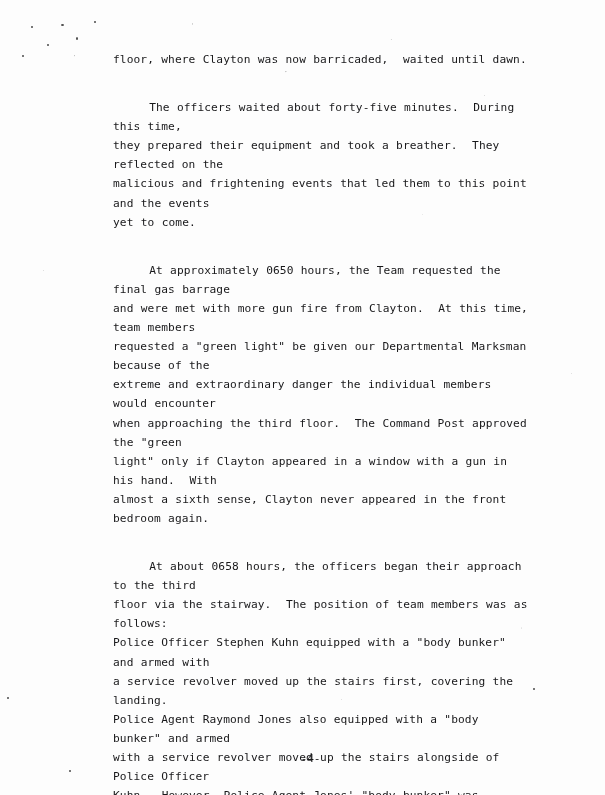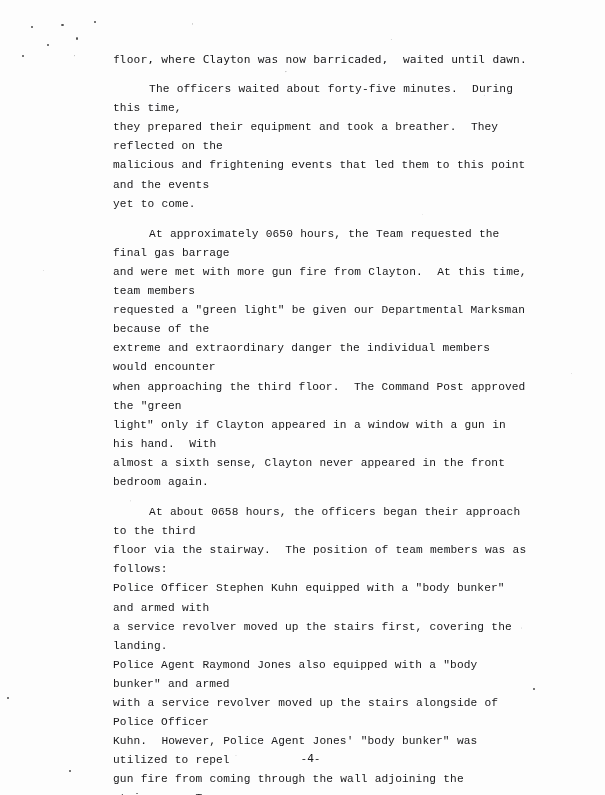--- a/index.html
+++ b/index.html
@@ -60,22 +60,21 @@
     letter-spacing: 0.1px;
   }
 
   .para {
     margin: 0;
     white-space: pre-wrap;
     word-spacing: 0.4px;
   }
 
   .para + .para {
-    margin-top: 11px;
-    font-family: Liberation Mono, monospace;
+    margin-top: 29px;
   }
 
   .page-number {
     position: absolute;
     left: 0;
     right: 0;
     top: 752px;
     text-align: center;
     font-size: 11.2px;
     color: #18181a;

